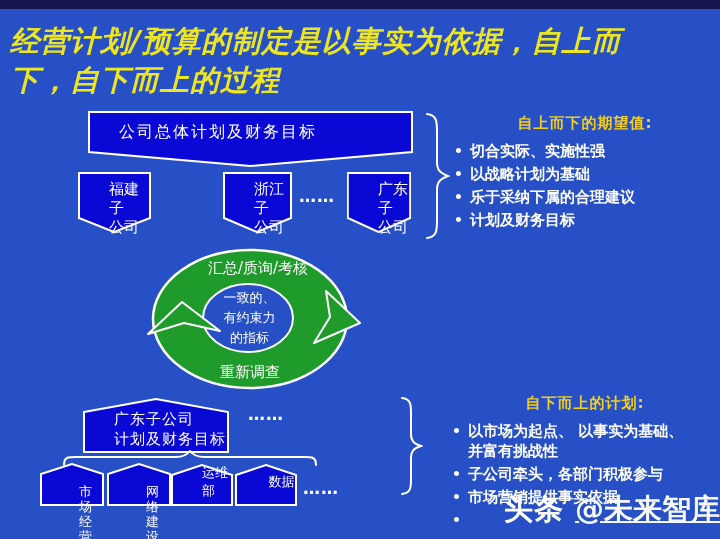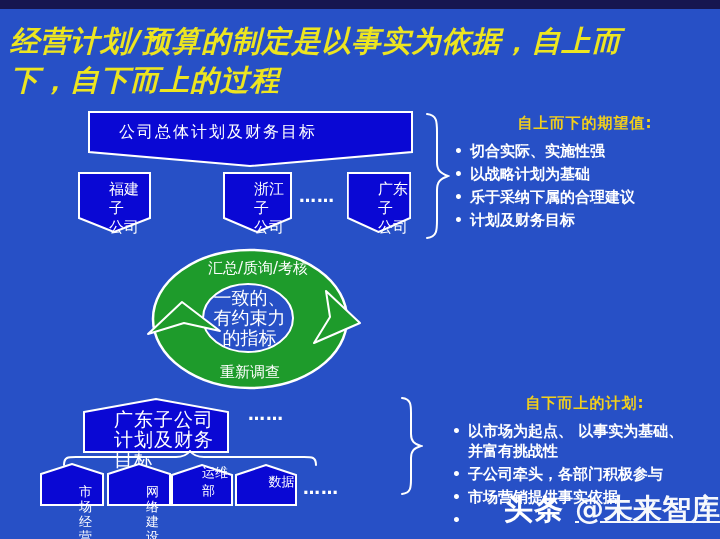--- a/index.html
+++ b/index.html
@@ -13,21 +13,21 @@
   .top-strip{position:absolute;left:0;top:0;width:720px;height:9px;background:var(--top_strip);}
   .title{position:absolute;left:10px;top:22px;width:702px;color:var(--title_yellow);
          font-size:29px;font-weight:bold;line-height:39px;white-space:pre-line;letter-spacing:1px;font-style:italic;}
   .pbox{position:absolute;}
   .pbox svg{position:absolute;left:0;top:0;width:100%;height:100%;display:block;}
   .blue-shape{fill:var(--box_blue);stroke:var(--white);stroke-width:2;}
   .pbox-label{position:absolute;left:0;right:0;color:var(--white);font-weight:normal;
               text-align:left;white-space:pre-line;padding-left:31px;}
   .lbl-banner{top:11px;font-size:16px;letter-spacing:2px;}
   .lbl-sub{top:8px;font-size:15px;line-height:19px;}
-  .lbl-house{top:11px;font-size:19px;line-height:20px;letter-spacing:1px;}
+  .lbl-house{top:11px;font-size:15px;line-height:20px;letter-spacing:1px;}
   .lbl-dept{top:21px;font-size:13px;line-height:15px;margin-left:8px;}
   .lbl-dept-mid{top:0;bottom:6px;display:flex;align-items:center;justify-content:center;font-size:13px;}
   .dots{position:absolute;color:var(--white);font-size:17px;font-weight:bold;letter-spacing:1px;}
   .brace{position:absolute;}
   .brace path{fill:none;stroke:var(--white);stroke-width:2;stroke-linecap:round;}
   .cycle{position:absolute;left:138px;top:242px;width:250px;height:155px;}
   .cycle svg{position:absolute;left:0;top:0;width:100%;height:100%;}
   .ring-outer{fill:var(--green);stroke:var(--white);stroke-width:2.5;}
   .ring-inner{fill:var(--background);stroke:var(--white);stroke-width:2;}
   .ring-arrow{fill:var(--green);stroke:var(--white);stroke-width:2;stroke-linejoin:round;}
@@ -108,21 +108,21 @@
 
   <div class="cycle">
     <svg viewBox="0 0 250 155" preserveAspectRatio="none">
       <ellipse class="ring-outer" cx="112" cy="77" rx="97" ry="69"></ellipse>
       <ellipse class="ring-inner" cx="110" cy="76" rx="45" ry="34"></ellipse>
       <polygon class="ring-arrow" points="10,92 44,60 82,89 46,81"></polygon>
       <polygon class="ring-arrow" points="188,49 222,81 176,101 192,75"></polygon>
     </svg>
   </div>
   <div class="cycle-label" style="left:158px;top:259px;width:200px;font-size:15px">汇总/质询/考核</div>
-  <div class="cycle-label" style="left:193px;top:288px;width:113px;font-size:18px;line-height:20px">一致的、
+  <div class="cycle-label" style="left:193px;top:288px;width:113px;font-size:13px;line-height:20px">一致的、
 有约束力
 的指标</div>
   <div class="cycle-label" style="left:198px;top:363px;width:104px;font-size:15px">重新调查</div>
 
   <div class="pbox" style="left:83px;top:398px;width:146px;height:55px">
     <svg viewBox="0 0 146 55" preserveAspectRatio="none">
       <polygon class="blue-shape" points="1,14 73,1 145,14 145,54 1,54"></polygon>
     </svg>
     <div class="pbox-label lbl-house">广东子公司
 计划及财务目标</div>

